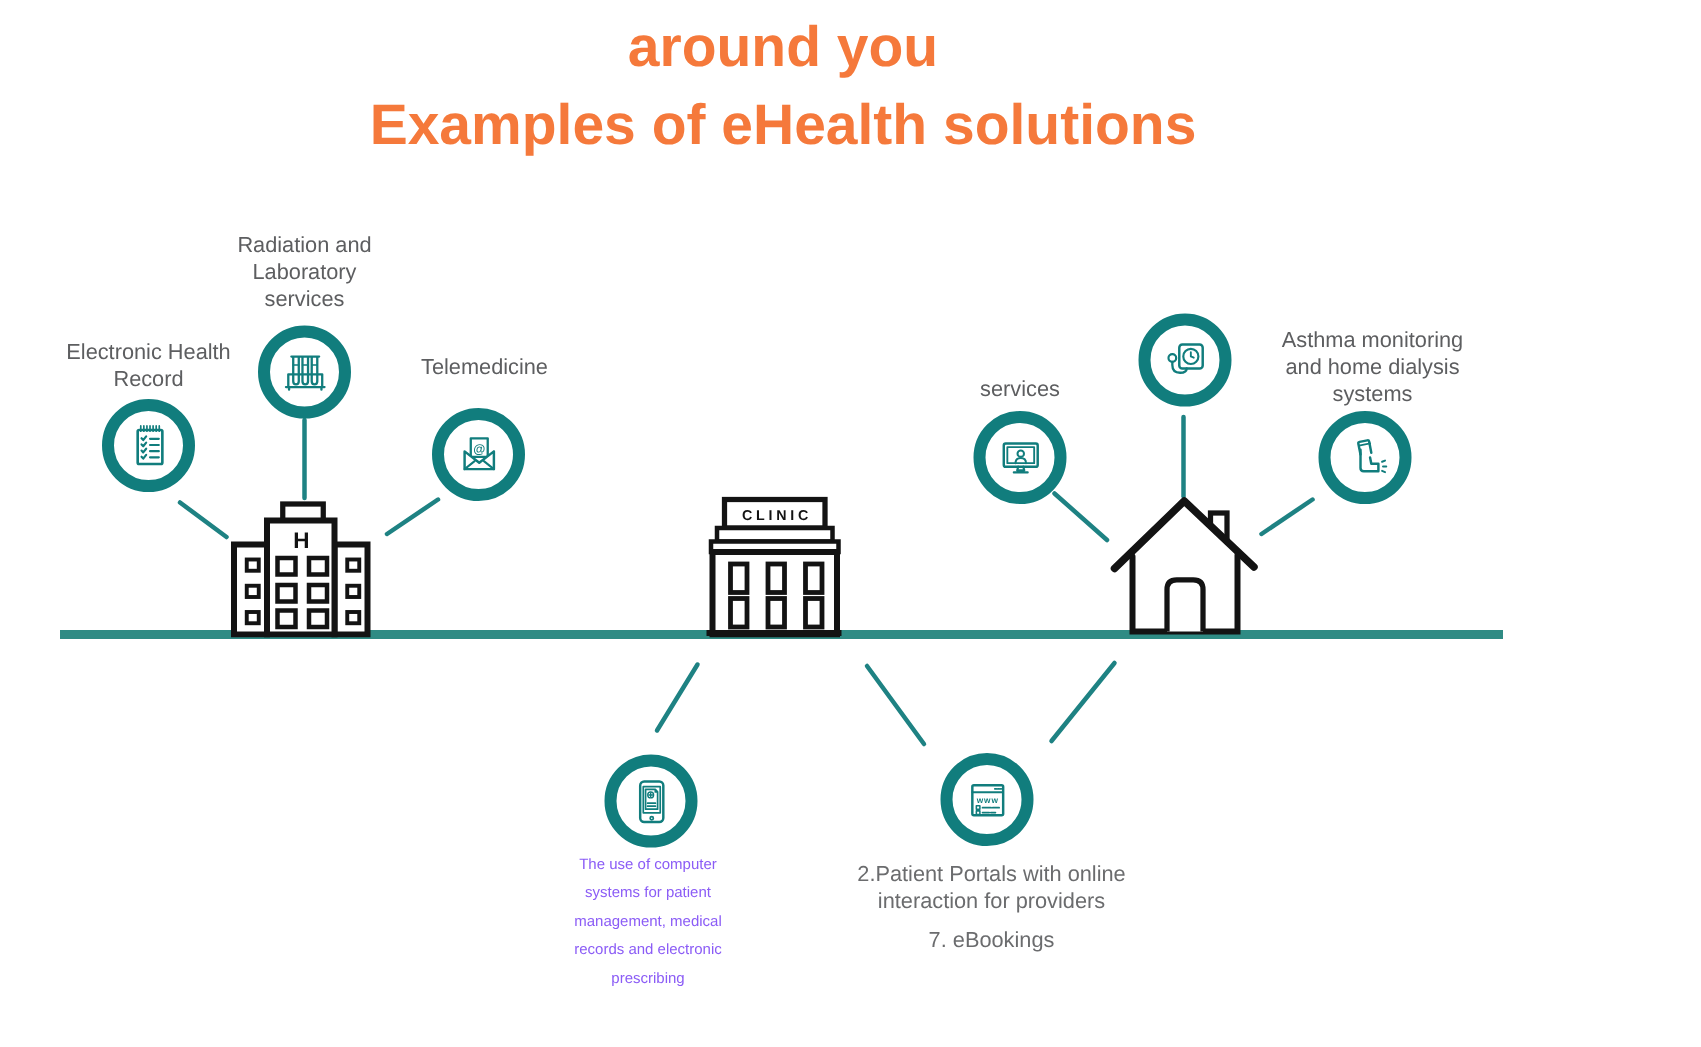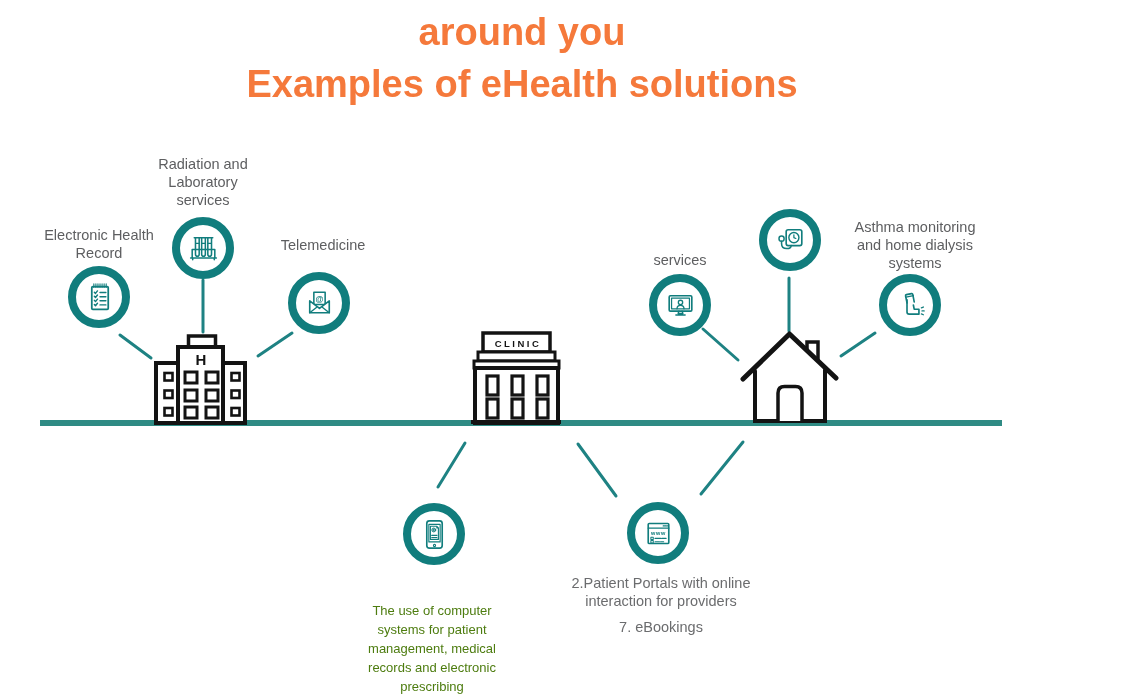--- a/index.html
+++ b/index.html
@@ -24,21 +24,21 @@
     width:37px; height:37px; stroke:#117d7d; fill:none;
     stroke-width:1.7; stroke-linecap:round; stroke-linejoin:round;
   }
   .icon text { stroke:none; fill:#117d7d; font-family:"Liberation Sans", sans-serif; font-weight:bold; }
   .label {
     position:absolute; transform:translateX(-50%); text-align:center;
     white-space:pre-line; color:#5d5e60; font-size:14.5px; line-height:18px;
   }
   .desc {
     position:absolute; transform:translateX(-50%); text-align:center;
-    white-space:pre-line; color:#4d7c0f; font-size:13px; line-height:19px;margin-top:34px;
+    white-space:pre-line; color:#8b5cf6; font-size:10px; line-height:19px;
   }
   .portal-list { position:absolute; transform:translateX(-50%); text-align:center;
     color:#6b6c6e; font-size:14.5px; line-height:18px; }
   .portal-item { margin:0 0 8px; white-space:pre-line; }
   .bld-text { font-family:"Liberation Sans", sans-serif; font-weight:bold; fill:#131313; stroke:none; }
 </style>
 </head>
 <body>
 
 <div class="canvas">

